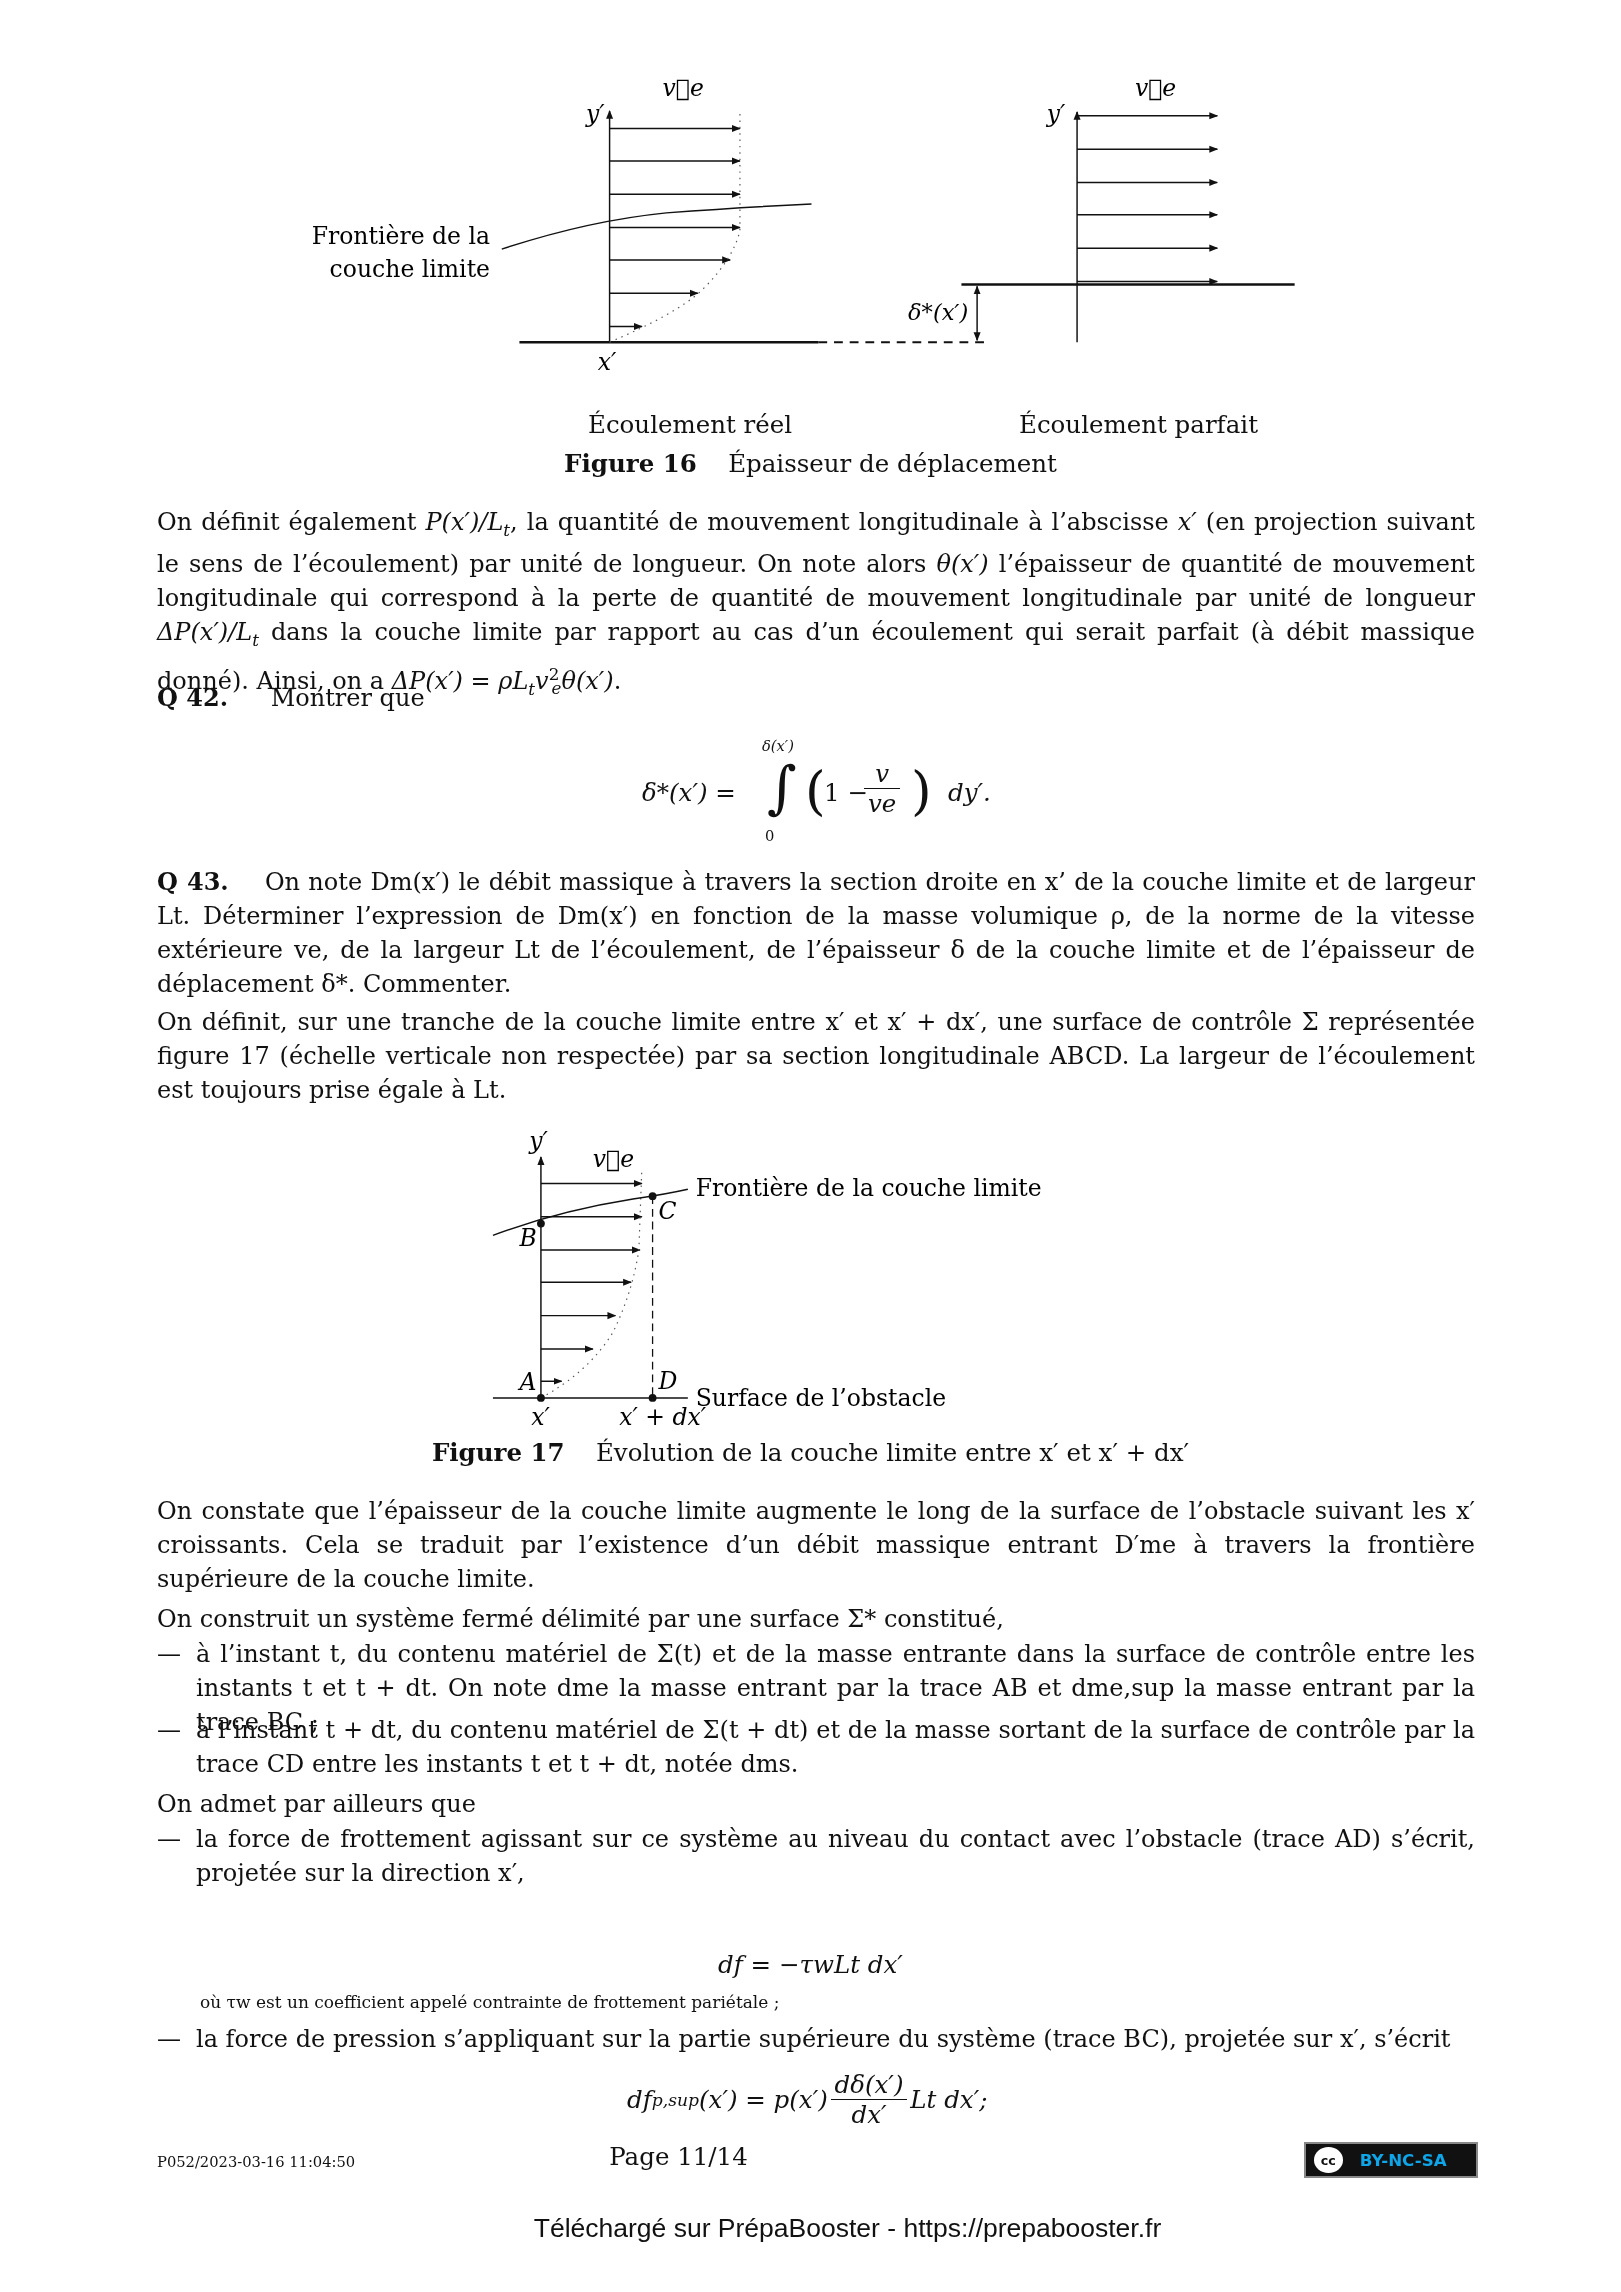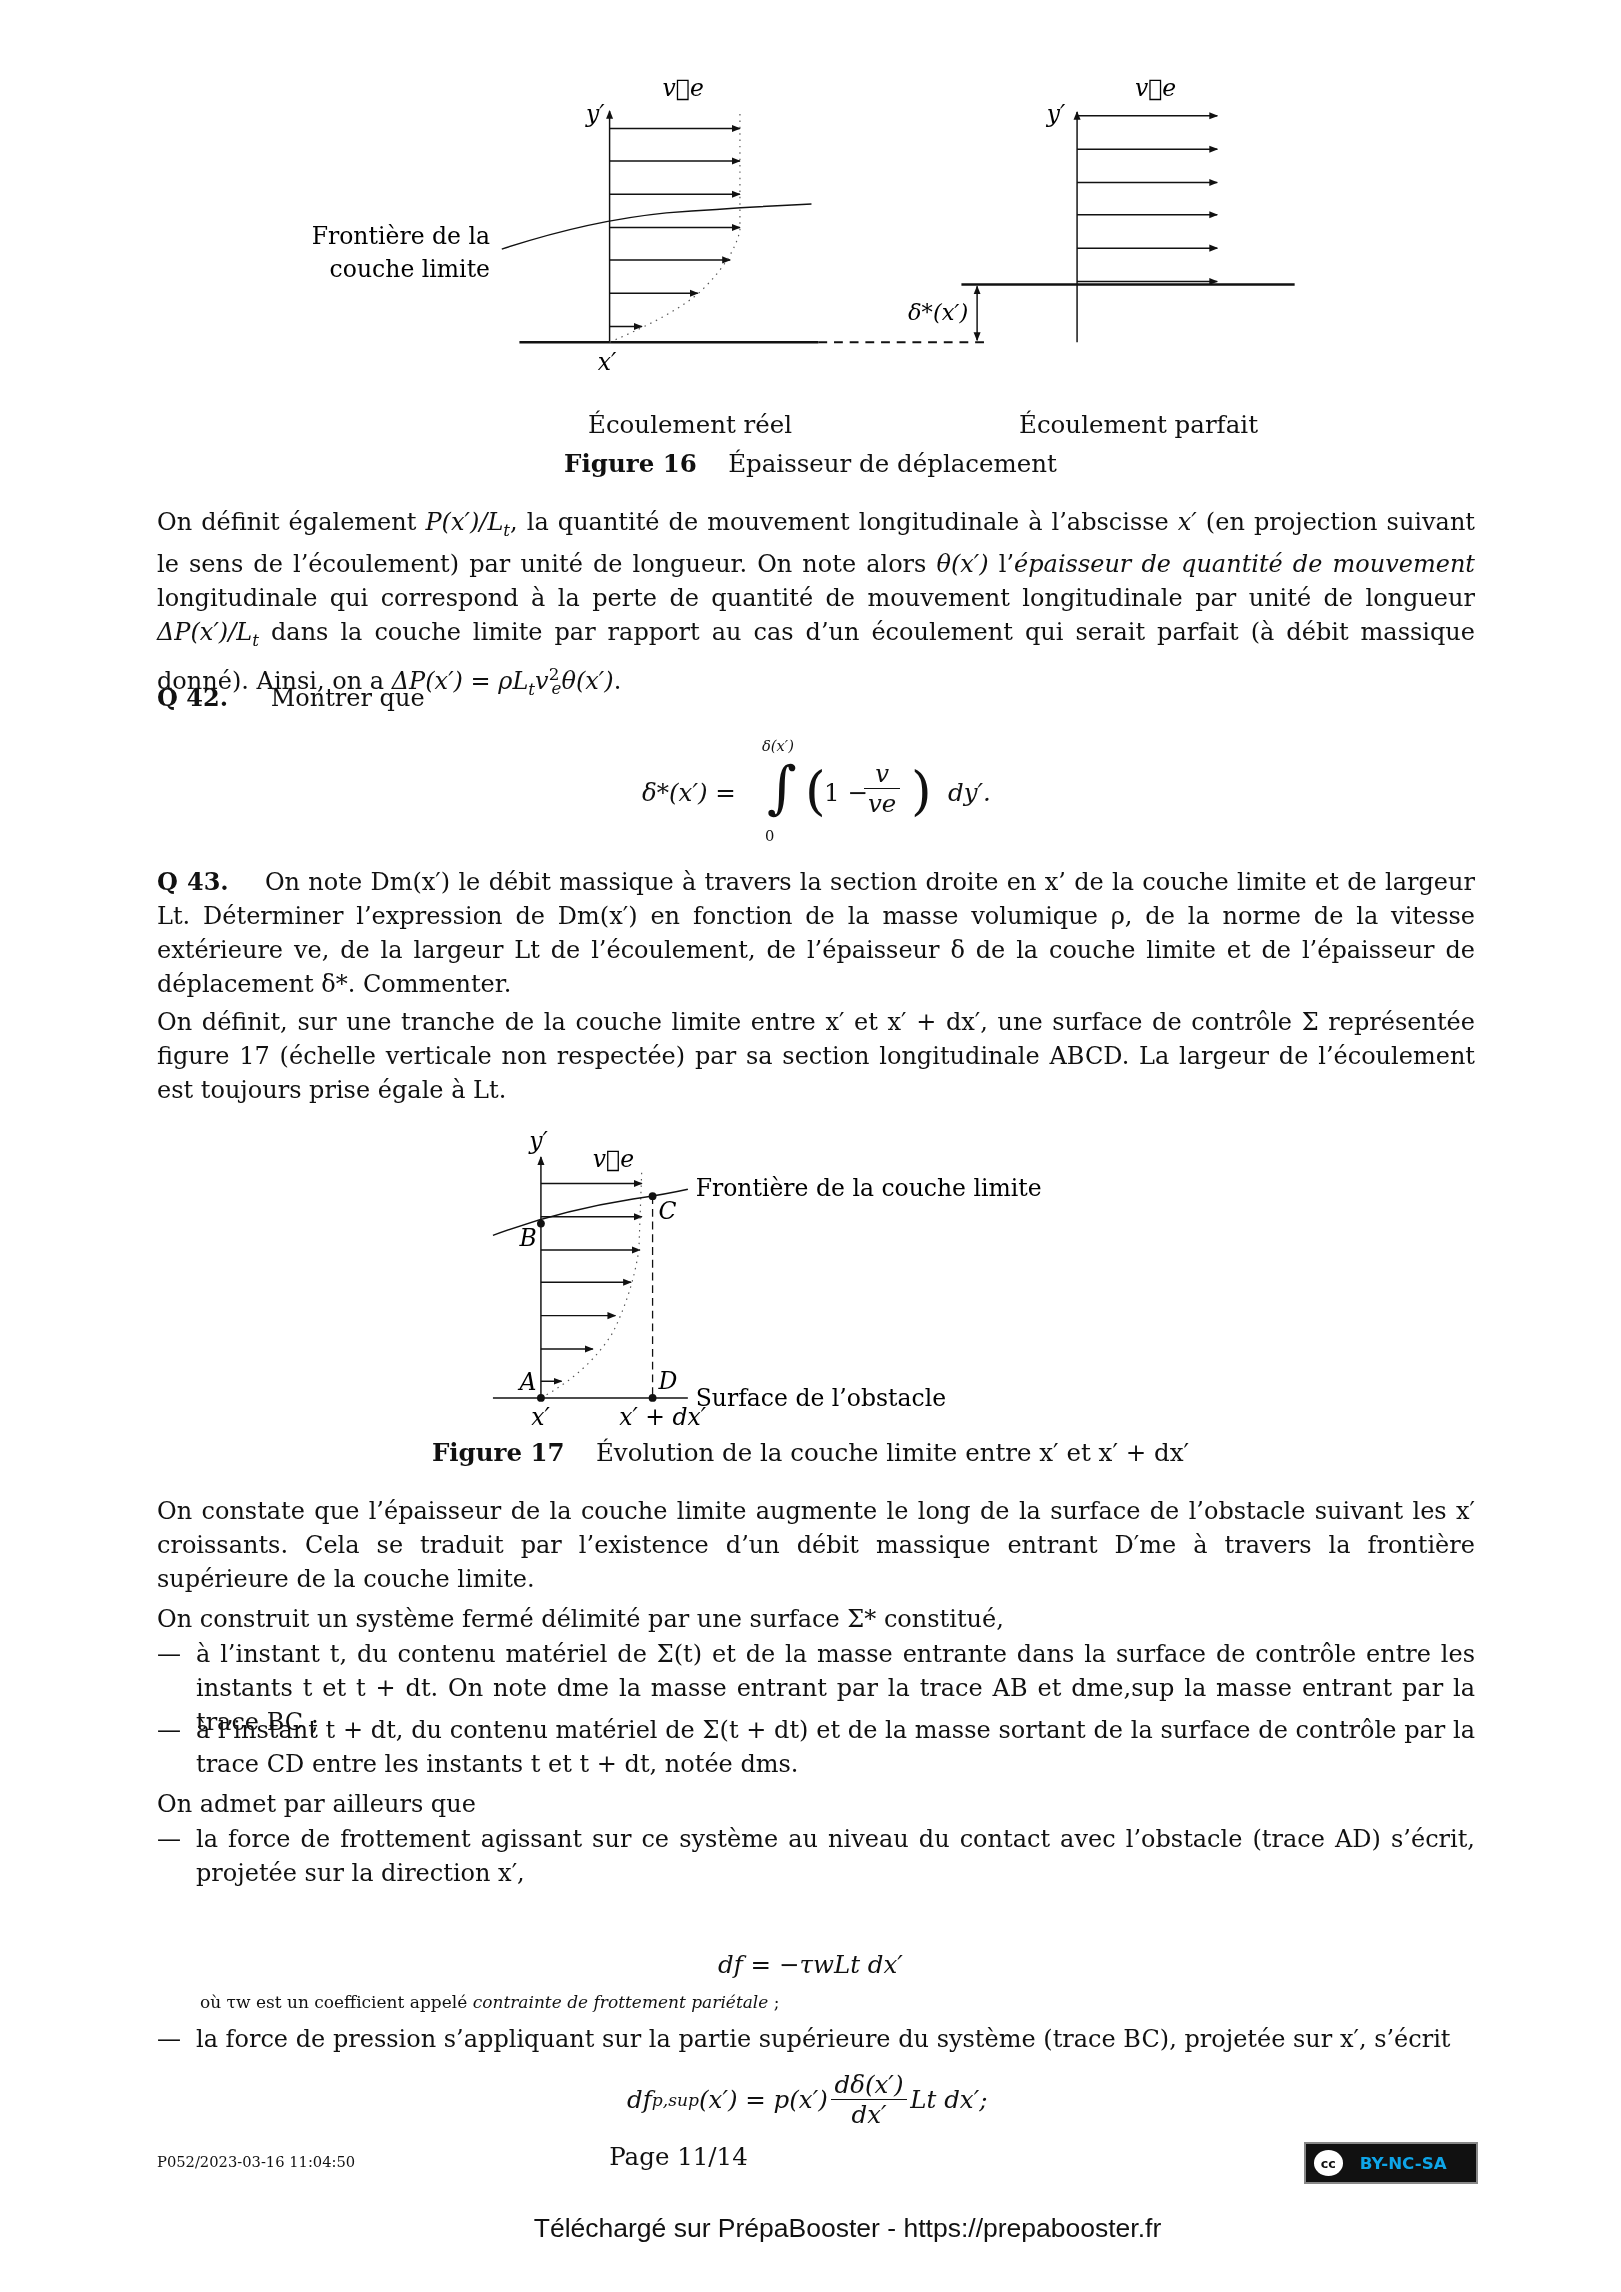--- a/index.html
+++ b/index.html
@@ -2,32 +2,32 @@
 <html><head>
 <meta charset="utf-8">
 <style>
   html, body { margin: 0; padding: 0; background: #ffffff; }
   body { width: 1621px; height: 2293px; position: relative; overflow: hidden;
          font-family: "DejaVu Serif", "Liberation Serif", serif; color: #111; }
   .abs { position: absolute; }
   .txt { font-size: 23.5px; line-height: 35px; }
   .para { position: absolute; left: 157px; width: 1318px; font-size: 24px; line-height: 34px; text-align: justify; }
   .math { font-style: italic; }
-  .it { font-style: italic; }
+  .it { }
   .bold { font-weight: bold; }
   sub, sup { font-size: 0.7em; }
   .li { position: absolute; left: 157px; width: 1318px; font-size: 24px; line-height: 34px; }
   .li .dash { position: absolute; left: 0; top: 0; }
   .li .body { margin-left: 39px; text-align: justify; }
   svg text { font-family: "DejaVu Serif", "Liberation Serif", serif; }
   .footer-left { position: absolute; left: 157px; top: 2153px; font-size: 14.7px; }
   .footer-center { position: absolute; left: 0; width: 1357px; top: 2142px; text-align: center; font-size: 24.5px; }
   .download { position: absolute; left: 0; width: 1621px; top: 2213px; text-align: center;
               font-family: "Liberation Sans", "DejaVu Sans", sans-serif; font-size: 26.5px; margin-left: 37px; }
-  .cc-badge { position: absolute; left: 1304px; top: 2142px; width: 174px; height: 42px; background: #111;
+  .cc-badge { position: absolute; left: 1304px; top: 2142px; width: 174px; height: 36px; background: #111;
               border: 2px solid #888; box-sizing: border-box; display: flex; align-items: center; }
   .cc-badge .cc { width: 29px; height: 25.5px; border-radius: 50%; background: #fff; color: #111; margin-left: 7.8px;
                   font-family: "DejaVu Sans", sans-serif; font-weight: bold; font-size: 12.7px; display: flex; align-items: center; justify-content: center; }
   .cc-badge .lic { color: #0ea5e9; font-family: "DejaVu Sans", sans-serif; font-weight: bold; font-size: 16.7px; margin-left: 17px; }
   .eq { position: absolute; left: 0; width: 1621px; text-align: center; font-size: 24.5px; }
   .frac { display: inline-flex; flex-direction: column; vertical-align: middle; text-align: center; }
   .frac .num { border-bottom: 1.5px solid #111; padding: 0 3.9px; }
   .frac .den { padding: 0 3.9px; }
 </style>
 </head>

